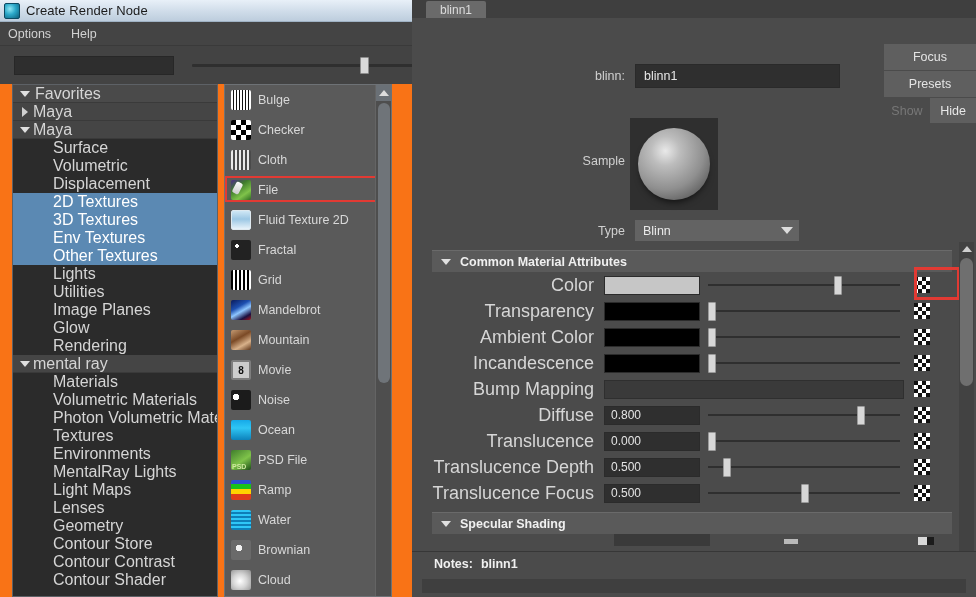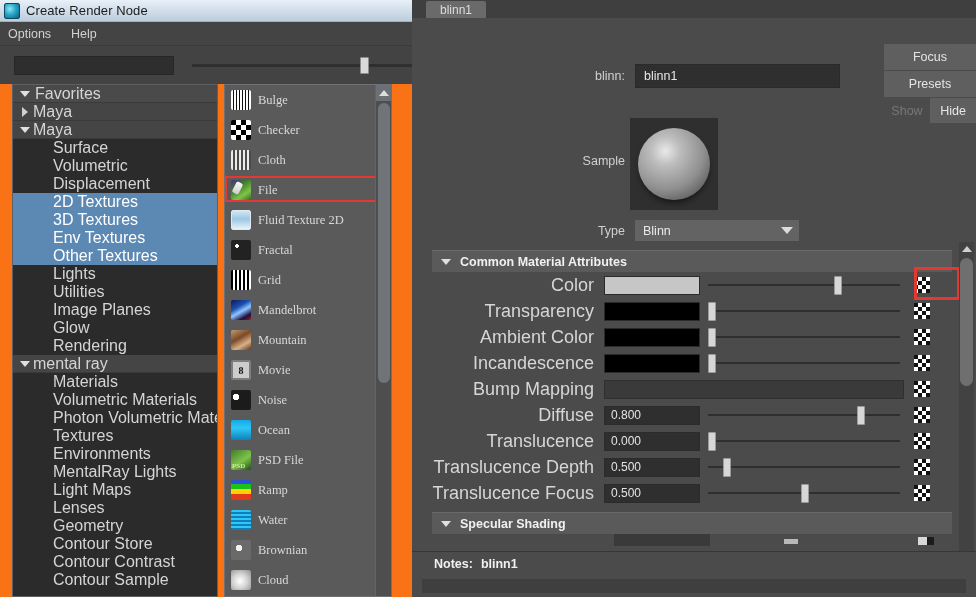--- a/index.html
+++ b/index.html
@@ -90,21 +90,21 @@
     width: 0; height: 0; border-top: 5px solid transparent; border-bottom: 5px solid transparent;
     border-left: 6px solid #d0d0d0;
   }
   .tree-row.child .label { padding-left: 20px; }
   .tree-row.group .label { padding-left: 2px; }
   .tree-row.group.sub .label { padding-left: 0px; }
 
   
   .list-pane {
     width: 168px; margin-left: 6px; background: #5a5a5a;
-    border: 1px solid #6e7276; position: relative; overflow: hidden; font-family: Liberation Serif, serif;
+    border: 1px solid #6e7276; position: relative; overflow: hidden;
   }
   .list-scroll { position: absolute; left: 0; top: 0; right: 16px; bottom: 0; }
   .tex-row {
     height: 30px; display: flex; align-items: center; padding-left: 6px;
     font-size: 12.5px; color: #d8d8d8; white-space: nowrap; position: relative;
   }
   .tex-icon { width: 20px; height: 20px; margin-right: 7px; flex: none; border-radius: 2px; }
   .hl-box {
     position: absolute; left: 0px; top: 1px; width: 162px; height: 26px;
     border: 2px solid #e23a33; pointer-events: none;
@@ -454,21 +454,21 @@
             <div class="tree-row child">
               <span class="tw"></span>
               <span class="label">Contour Store</span>
             </div>
             <div class="tree-row child">
               <span class="tw"></span>
               <span class="label">Contour Contrast</span>
             </div>
             <div class="tree-row child">
               <span class="tw"></span>
-              <span class="label">Contour Sample</span>
+              <span class="label">Contour Shader</span>
             </div>
           </div>
       </div>
 
       <div class="list-pane">
         <div class="list-scroll" id="tex-rows">
             <div class="tex-row">
               <span class="tex-icon ic-bulge"></span>
               <span>Bulge</span>
             </div>

